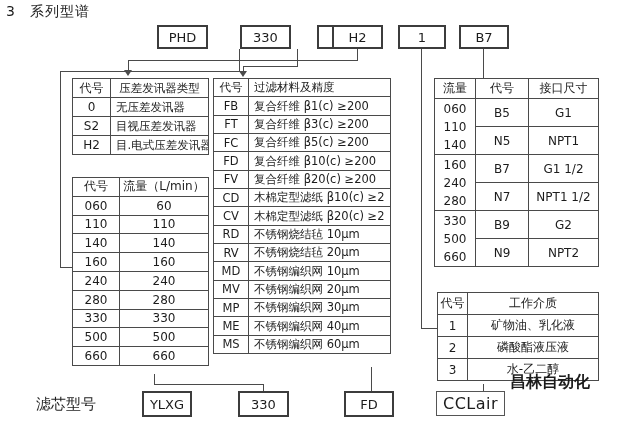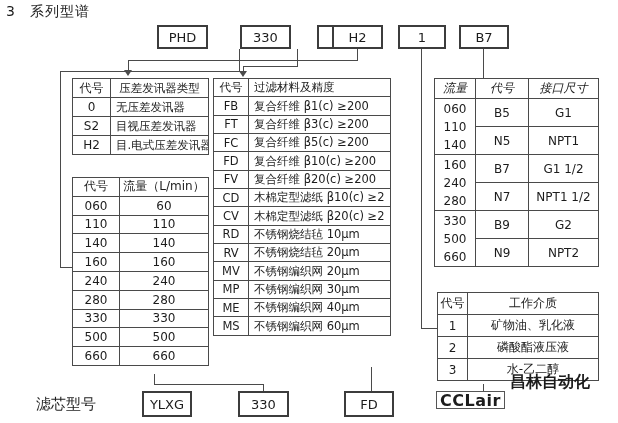--- a/index.html
+++ b/index.html
@@ -19,34 +19,34 @@
   table { position:absolute; border-collapse:collapse; table-layout:fixed; background:#fff; }
   th,td {
     border:1px solid #4a4a4a; font-weight:normal; text-align:center;
     padding:0 2px; font-size:12px; overflow:hidden; white-space:nowrap; box-sizing:border-box;
   }
   .la { text-align:left; padding-left:5px;margin-left:43px; }
   .t1 td, .t1 th { height:19px; }
   .t1 .c2 { font-size:11.5px; }
   .flowt td, .flowt th { height:18.8px; }
   .matt td, .matt th { height:18.35px; font-size:11.5px; }
-  .portt th { height:20px;font-style:italic; }
+  .portt th { height:20px; }
   .portt td { height:28px; }
   .portt .flows { white-space:pre-line; line-height:18px; font-size:12px; }
   .medt td, .medt th { height:22px; }
   .line { position:absolute; background:#4a4a4a; }
   .arrow {
     position:absolute; width:0; height:0;
     border-left:4px solid transparent; border-right:4px solid transparent;
     border-top:6px solid #4a4a4a;
   }
   .logo-latin {
-    position:absolute; left:436px; top:391px; width:69px; height:18px;
+    position:absolute; left:436px; top:391px; width:69px; height:25px;
     border:1px solid #555; display:flex; align-items:center; justify-content:center;
-    font-size:16px; letter-spacing:0.5px; box-sizing:border-box;font-weight:bold;
+    font-size:16px; letter-spacing:0.5px; box-sizing:border-box;
   }
   .logo-cjk { position:absolute; left:510px; top:372px; font-size:16px; font-weight:bold; }
 </style>
 </head>
 <body>
 
 <div class="canvas">
 
   <div class="title">
     <span class="num">3</span><span>系列型谱</span>
@@ -207,20 +207,24 @@
         </tr>
     <tr>
           <td>RD</td>
           <td class="la">不锈钢烧结毡  10μm</td>
         </tr>
     <tr>
           <td>RV</td>
           <td class="la">不锈钢烧结毡  20μm</td>
         </tr>
     <tr>
+          <td>MD</td>
+          <td class="la">不锈钢编织网  10μm</td>
+        </tr>
+    <tr>
           <td>MV</td>
           <td class="la">不锈钢编织网  20μm</td>
         </tr>
     <tr>
           <td>MP</td>
           <td class="la">不锈钢编织网  30μm</td>
         </tr>
     <tr>
           <td>ME</td>
           <td class="la">不锈钢编织网  40μm</td>

